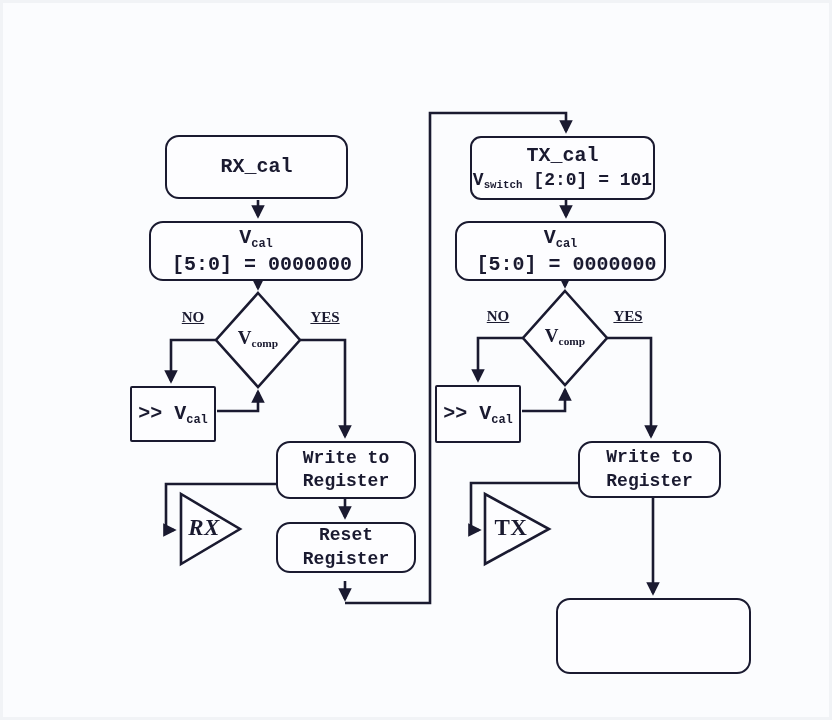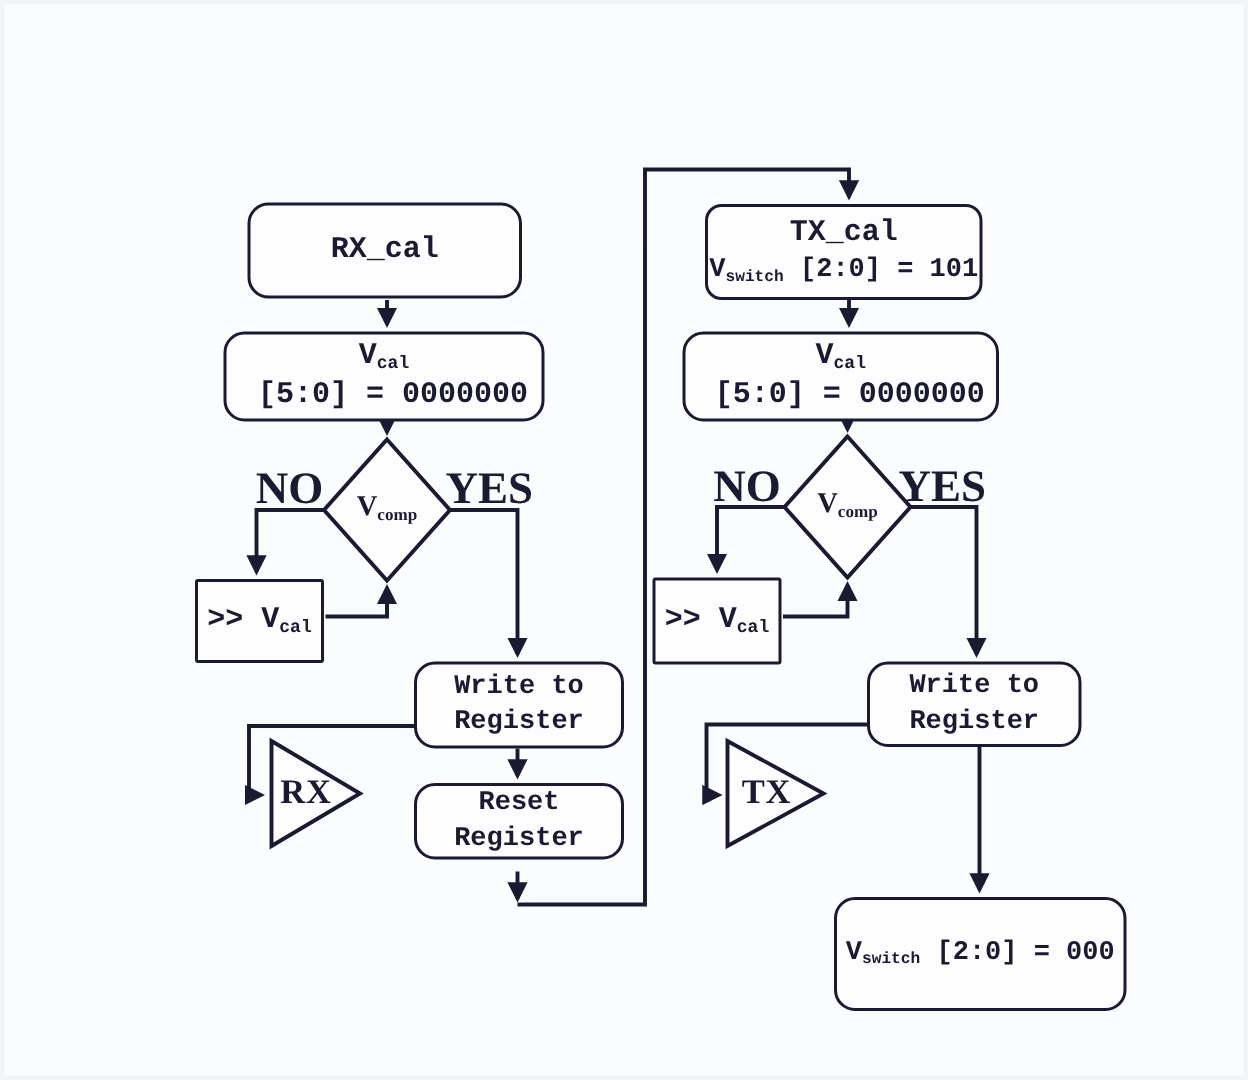--- a/index.html
+++ b/index.html
@@ -44,21 +44,21 @@
   .write { font-size: 18px; }
   .shiftline { font-size: 20px; }
   sub { font-size: 0.6em; vertical-align: -0.30em; font-weight: 700; }
   .pre { white-space: pre; }
   .label {
     position: absolute;
     color: var(--ink, #1a1a30);
     font-weight: 700;
     text-align: center;
   }
-  .noyes { font-size: 30px; }
+  .noyes { font-size: 15px; text-decoration: underline; }
   .vcomp { font-size: 19px; }
   .amp   { font-size: 23px; letter-spacing: 0.5px; }
 </style>
 </head>
 <body>
 
 <div class="canvas">
 
   <svg class="layer" viewBox="0 0 832 720">
     <defs>
@@ -112,21 +112,21 @@
   <div class="node round" style="left:273px; top:438px; width:140px; height:58px;">
     <div class="write">Write to</div>
     <div class="write">Register</div>
   </div>
 
   <div class="node round" style="left:273px; top:519px; width:140px; height:51px;">
     <div class="write">Reset</div>
     <div class="write">Register</div>
   </div>
 
-  <div class="label amp" style="left:180px; top:512px; width:42px;">RX</div>
+  <div class="label amp" style="left:180px; top:512px; width:42px;font-style:italic;">RX</div>
 
   <div class="node round" style="left:467px; top:133px; width:185px; height:64px;border-radius:11px;">
     <div class="title">TX_cal</div>
     <div class="expr"><span>V</span><sub>switch</sub><span class="pre"> [2:0] = 101</span></div>
   </div>
 
   <div class="node round" style="left:452px; top:218px; width:211px; height:60px;">
     <div class="vline"><span>V</span><sub>cal</sub><span class="pre"> [5:0] = 0000000</span></div>
   </div>
 
@@ -140,16 +140,15 @@
   </div>
 
   <div class="node round" style="left:575px; top:438px; width:143px; height:57px;">
     <div class="write">Write to</div>
     <div class="write">Register</div>
   </div>
 
   <div class="label amp" style="left:486px; top:512px; width:44px;">TX</div>
 
   <div class="node round" style="left:553px; top:595px; width:195px; height:76px;">
-    <div class="expr"><span>V</span><sub>switch</sub><span class="pre"> [2:0] = 000</span></div>
   </div>
 
 </div>
 
 </body></html>

